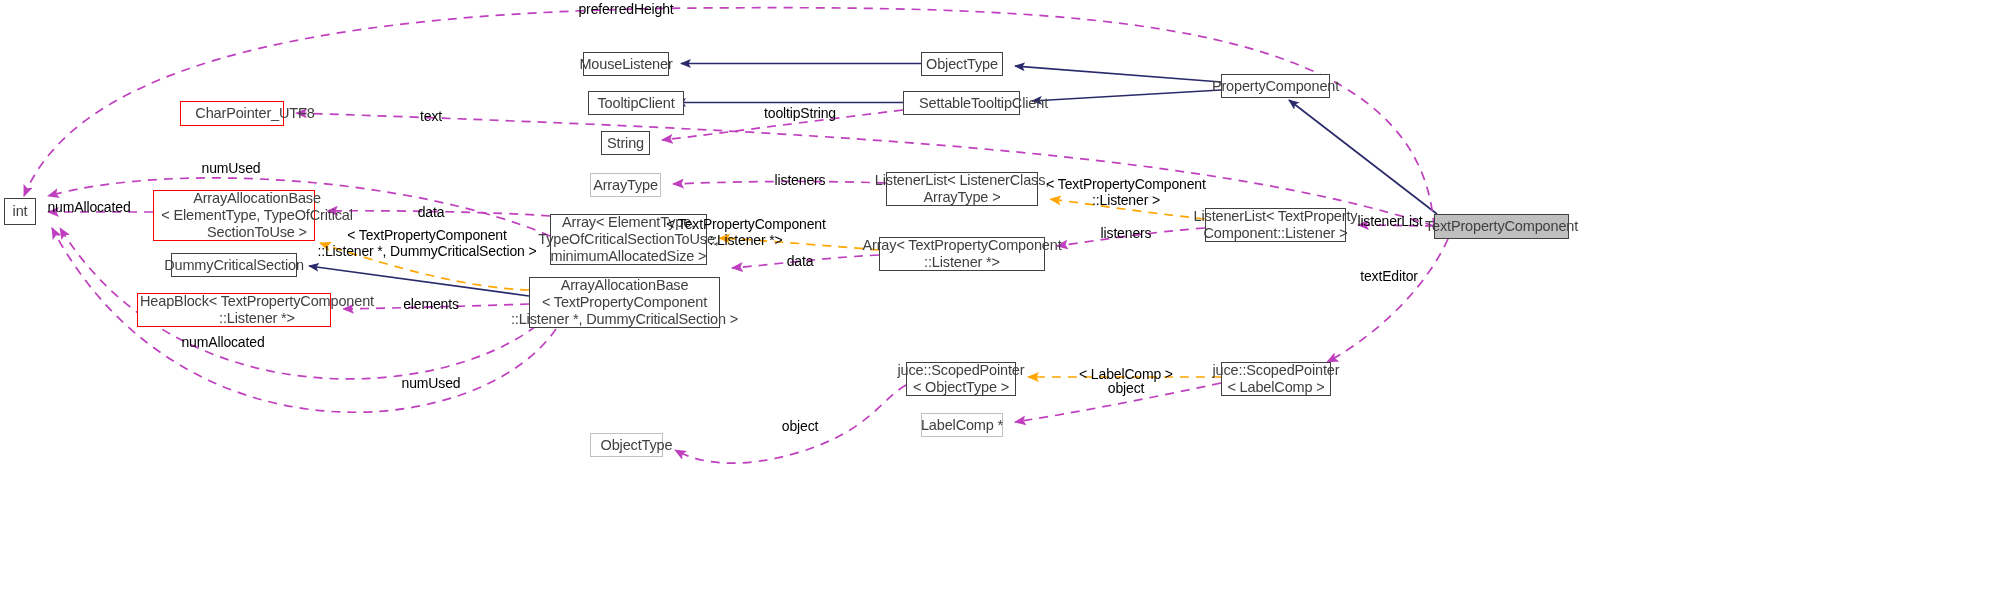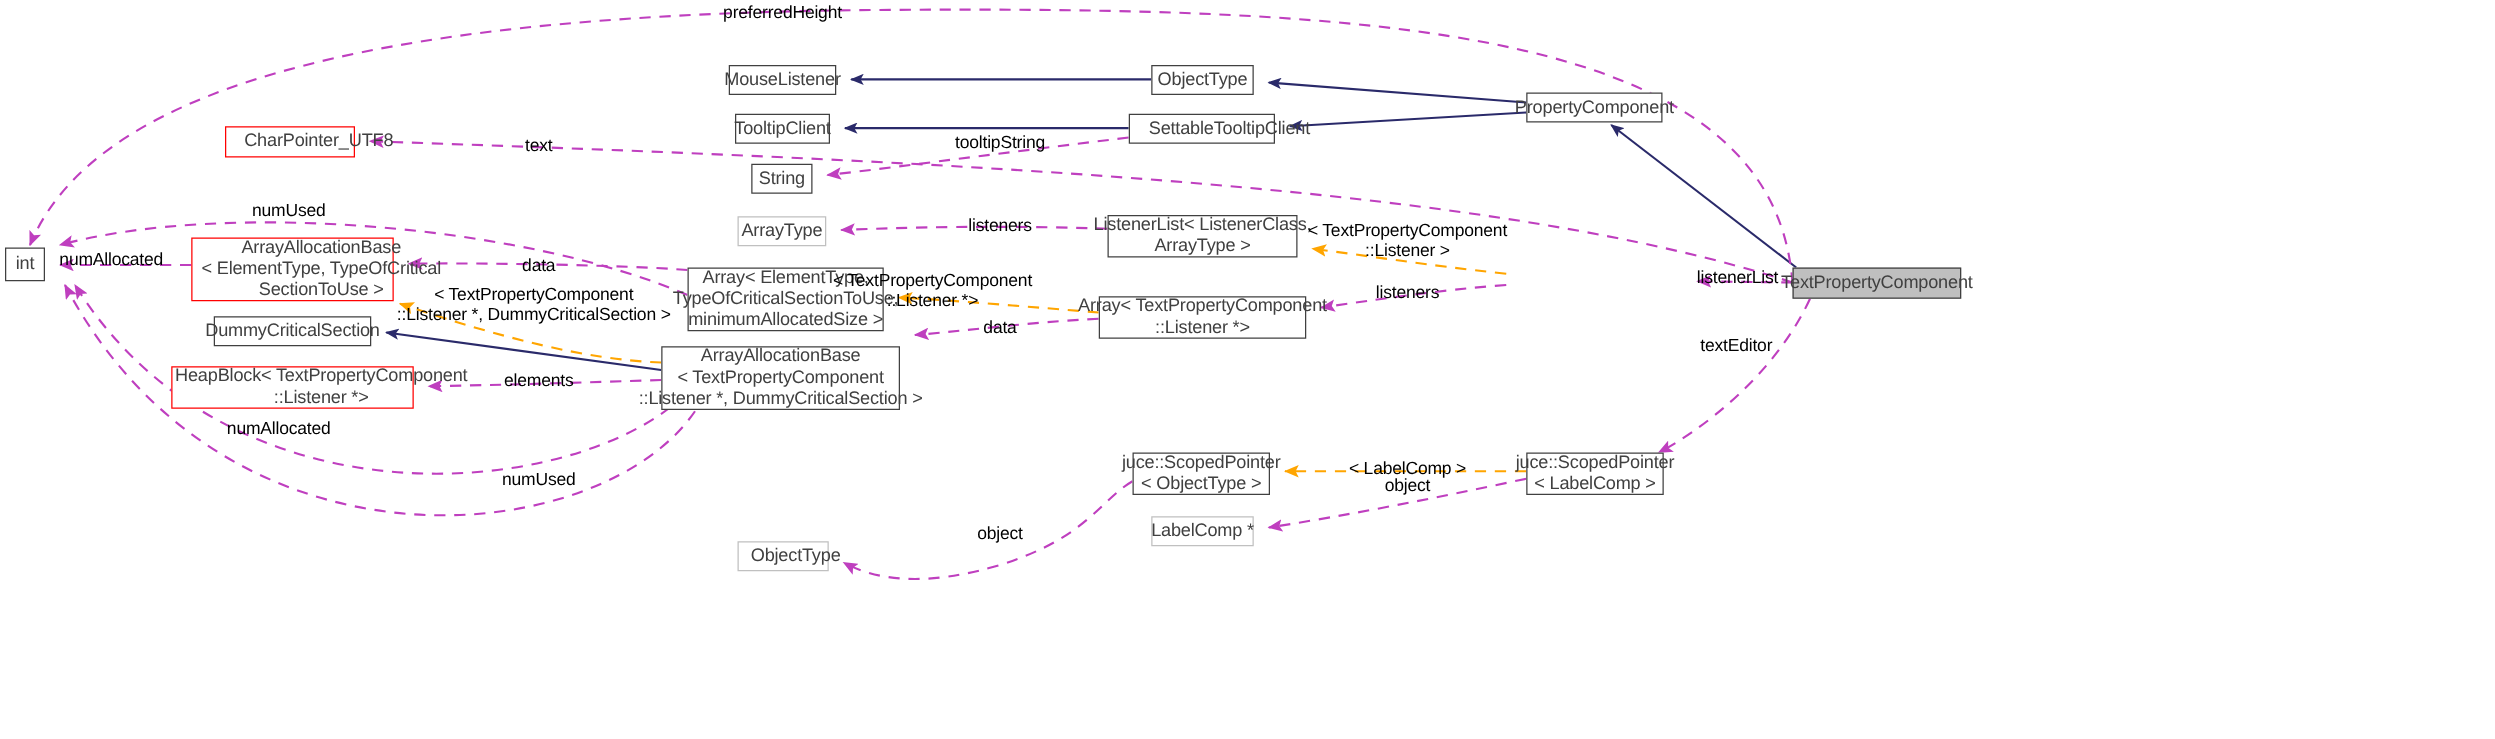--- a/index.html
+++ b/index.html
@@ -123,40 +123,42 @@
 
   <div class="node-box border-dark" style="left:4px;  top:198px; width:32px;  height:27px;">int</div>
   <div class="node-box border-red" style="left:180px;top:101px; width:104px; height:25px;">CharPointer_UTF8</div>
   <div class="node-box border-red" style="left:153px;top:190px; width:162px; height:51px;">ArrayAllocationBase
 &lt; ElementType, TypeOfCritical
 SectionToUse &gt;</div>
   <div class="node-box border-dark" style="left:171px;top:253px; width:126px; height:24px;">DummyCriticalSection</div>
   <div class="node-box border-red" style="left:137px;top:293px; width:194px; height:34px;">HeapBlock&lt; TextPropertyComponent
 ::Listener *&gt;</div>
   <div class="node-box border-dark" style="left:583px;top:52px;  width:86px;  height:24px;">MouseListener</div>
-  <div class="node-box border-dark" style="left:588px;top:91px;  width:76px;  height:24px;">TooltipClient</div>
+  <div class="node-box border-dark" style="left:588px;top:91px;  width:96px;  height:24px;">TooltipClient</div>
   <div class="node-box border-dark" style="left:601px;top:131px; width:49px;  height:24px;">String</div>
   <div class="node-box border-grey" style="left:590px;top:173px; width:71px;  height:24px;">ArrayType</div>
   <div class="node-box border-dark" style="left:550px;top:214px; width:157px; height:51px;">Array&lt; ElementType,
 TypeOfCriticalSectionToUse,
 minimumAllocatedSize &gt;</div>
   <div class="node-box border-dark" style="left:529px;top:277px; width:191px; height:51px;">ArrayAllocationBase
 &lt; TextPropertyComponent
 ::Listener *, DummyCriticalSection &gt;</div>
   <div class="node-box border-grey" style="left:590px;top:433px; width:73px;  height:24px;padding-left:20px;">ObjectType</div>
   <div class="node-box border-dark" style="left:903px;top:91px;  width:117px; height:24px;padding-left:44px;">SettableTooltipClient</div>
   <div class="node-box border-dark" style="left:921px;top:52px;  width:82px;  height:24px;">ObjectType</div>
   <div class="node-box border-dark" style="left:886px;top:172px; width:152px; height:34px;">ListenerList&lt; ListenerClass,
 ArrayType &gt;</div>
   <div class="node-box border-dark" style="left:879px;top:237px; width:166px; height:34px;">Array&lt; TextPropertyComponent
 ::Listener *&gt;</div>
   <div class="node-box border-dark" style="left:906px;top:362px; width:110px; height:34px;">juce::ScopedPointer
 &lt; ObjectType &gt;</div>
   <div class="node-box border-grey" style="left:921px;top:413px; width:82px;  height:24px;">LabelComp *</div>
   <div class="node-box border-dark" style="left:1221px;top:74px; width:109px; height:24px;">PropertyComponent</div>
+  <div class="node-box border-dark" style="left:1205px;top:208px;width:141px; height:34px;">ListenerList&lt; TextProperty
+Component::Listener &gt;</div>
   <div class="node-box border-dark" style="left:1221px;top:362px;width:110px; height:34px;">juce::ScopedPointer
 &lt; LabelComp &gt;</div>
   <div class="node-box current" style="left:1434px;top:214px;width:135px; height:25px;">TextPropertyComponent</div>
 
   <div class="edge-label" style="left:626px; top:1px;">preferredHeight</div>
   <div class="edge-label" style="left:431px; top:108px;">text</div>
   <div class="edge-label" style="left:800px; top:105px;">tooltipString</div>
   <div class="edge-label" style="left:231px; top:160px;">numUsed</div>
   <div class="edge-label" style="left:89px;  top:199px;">numAllocated</div>
   <div class="edge-label" style="left:800px; top:172px;">listeners</div>

